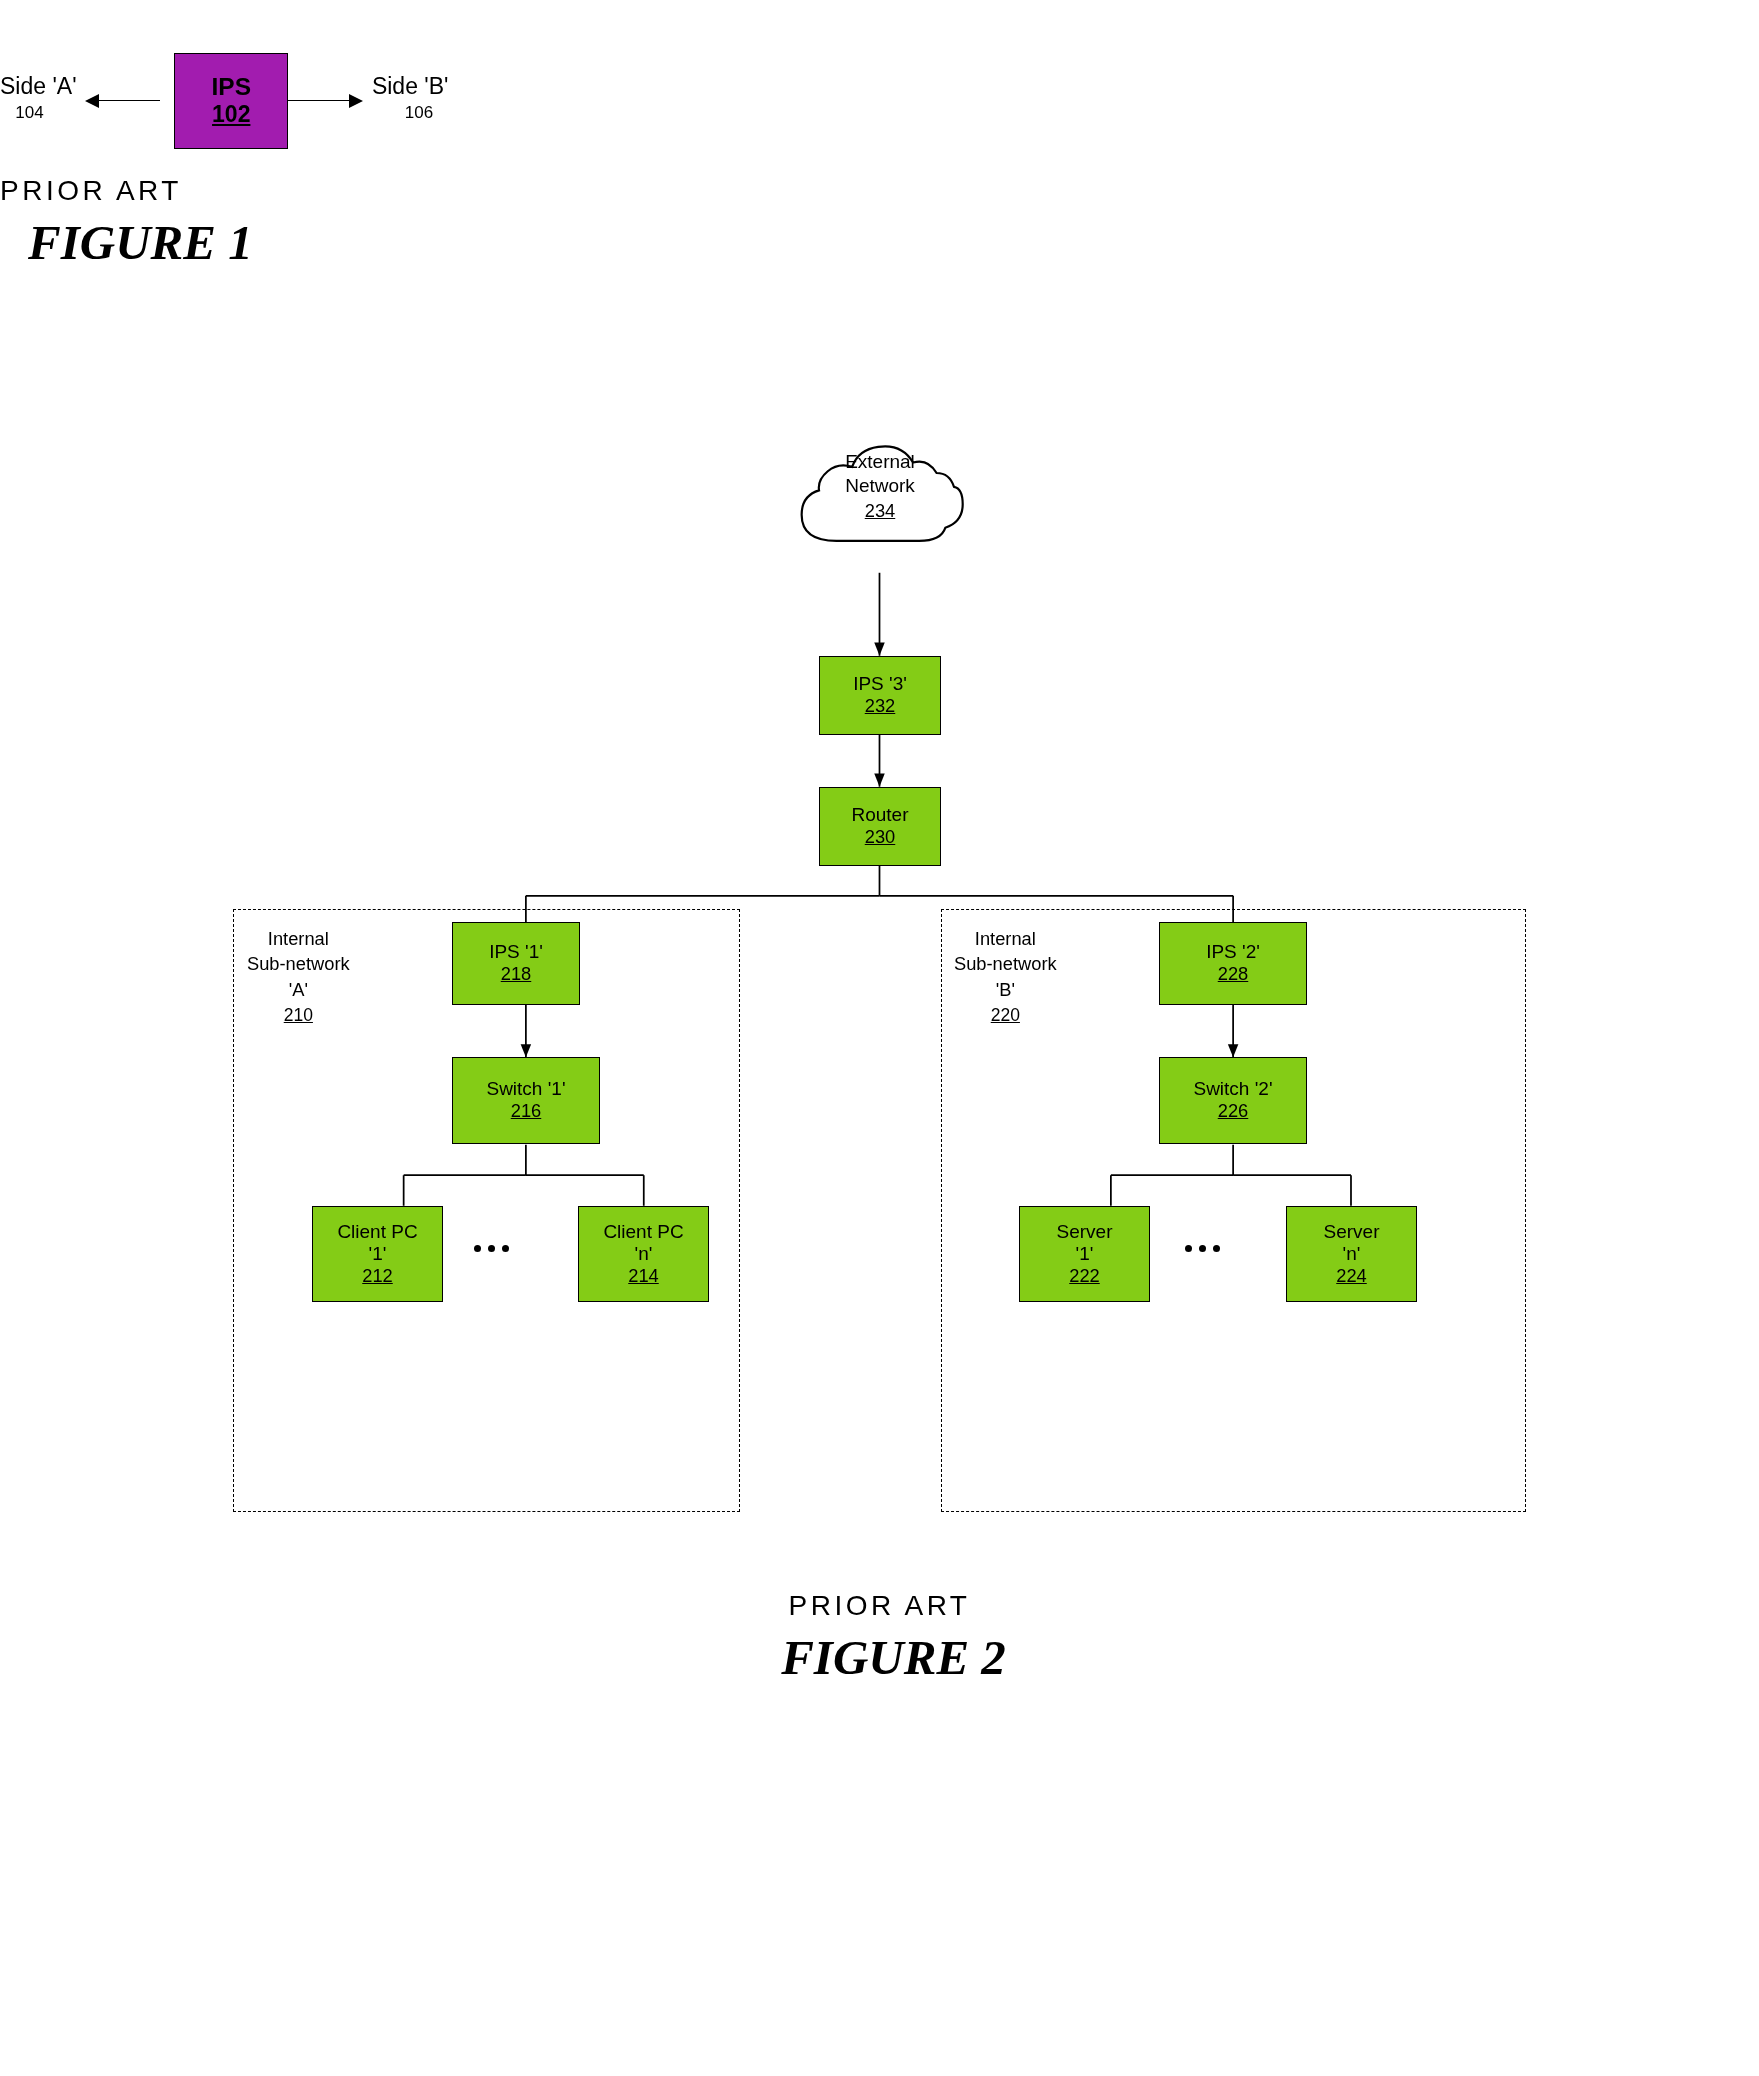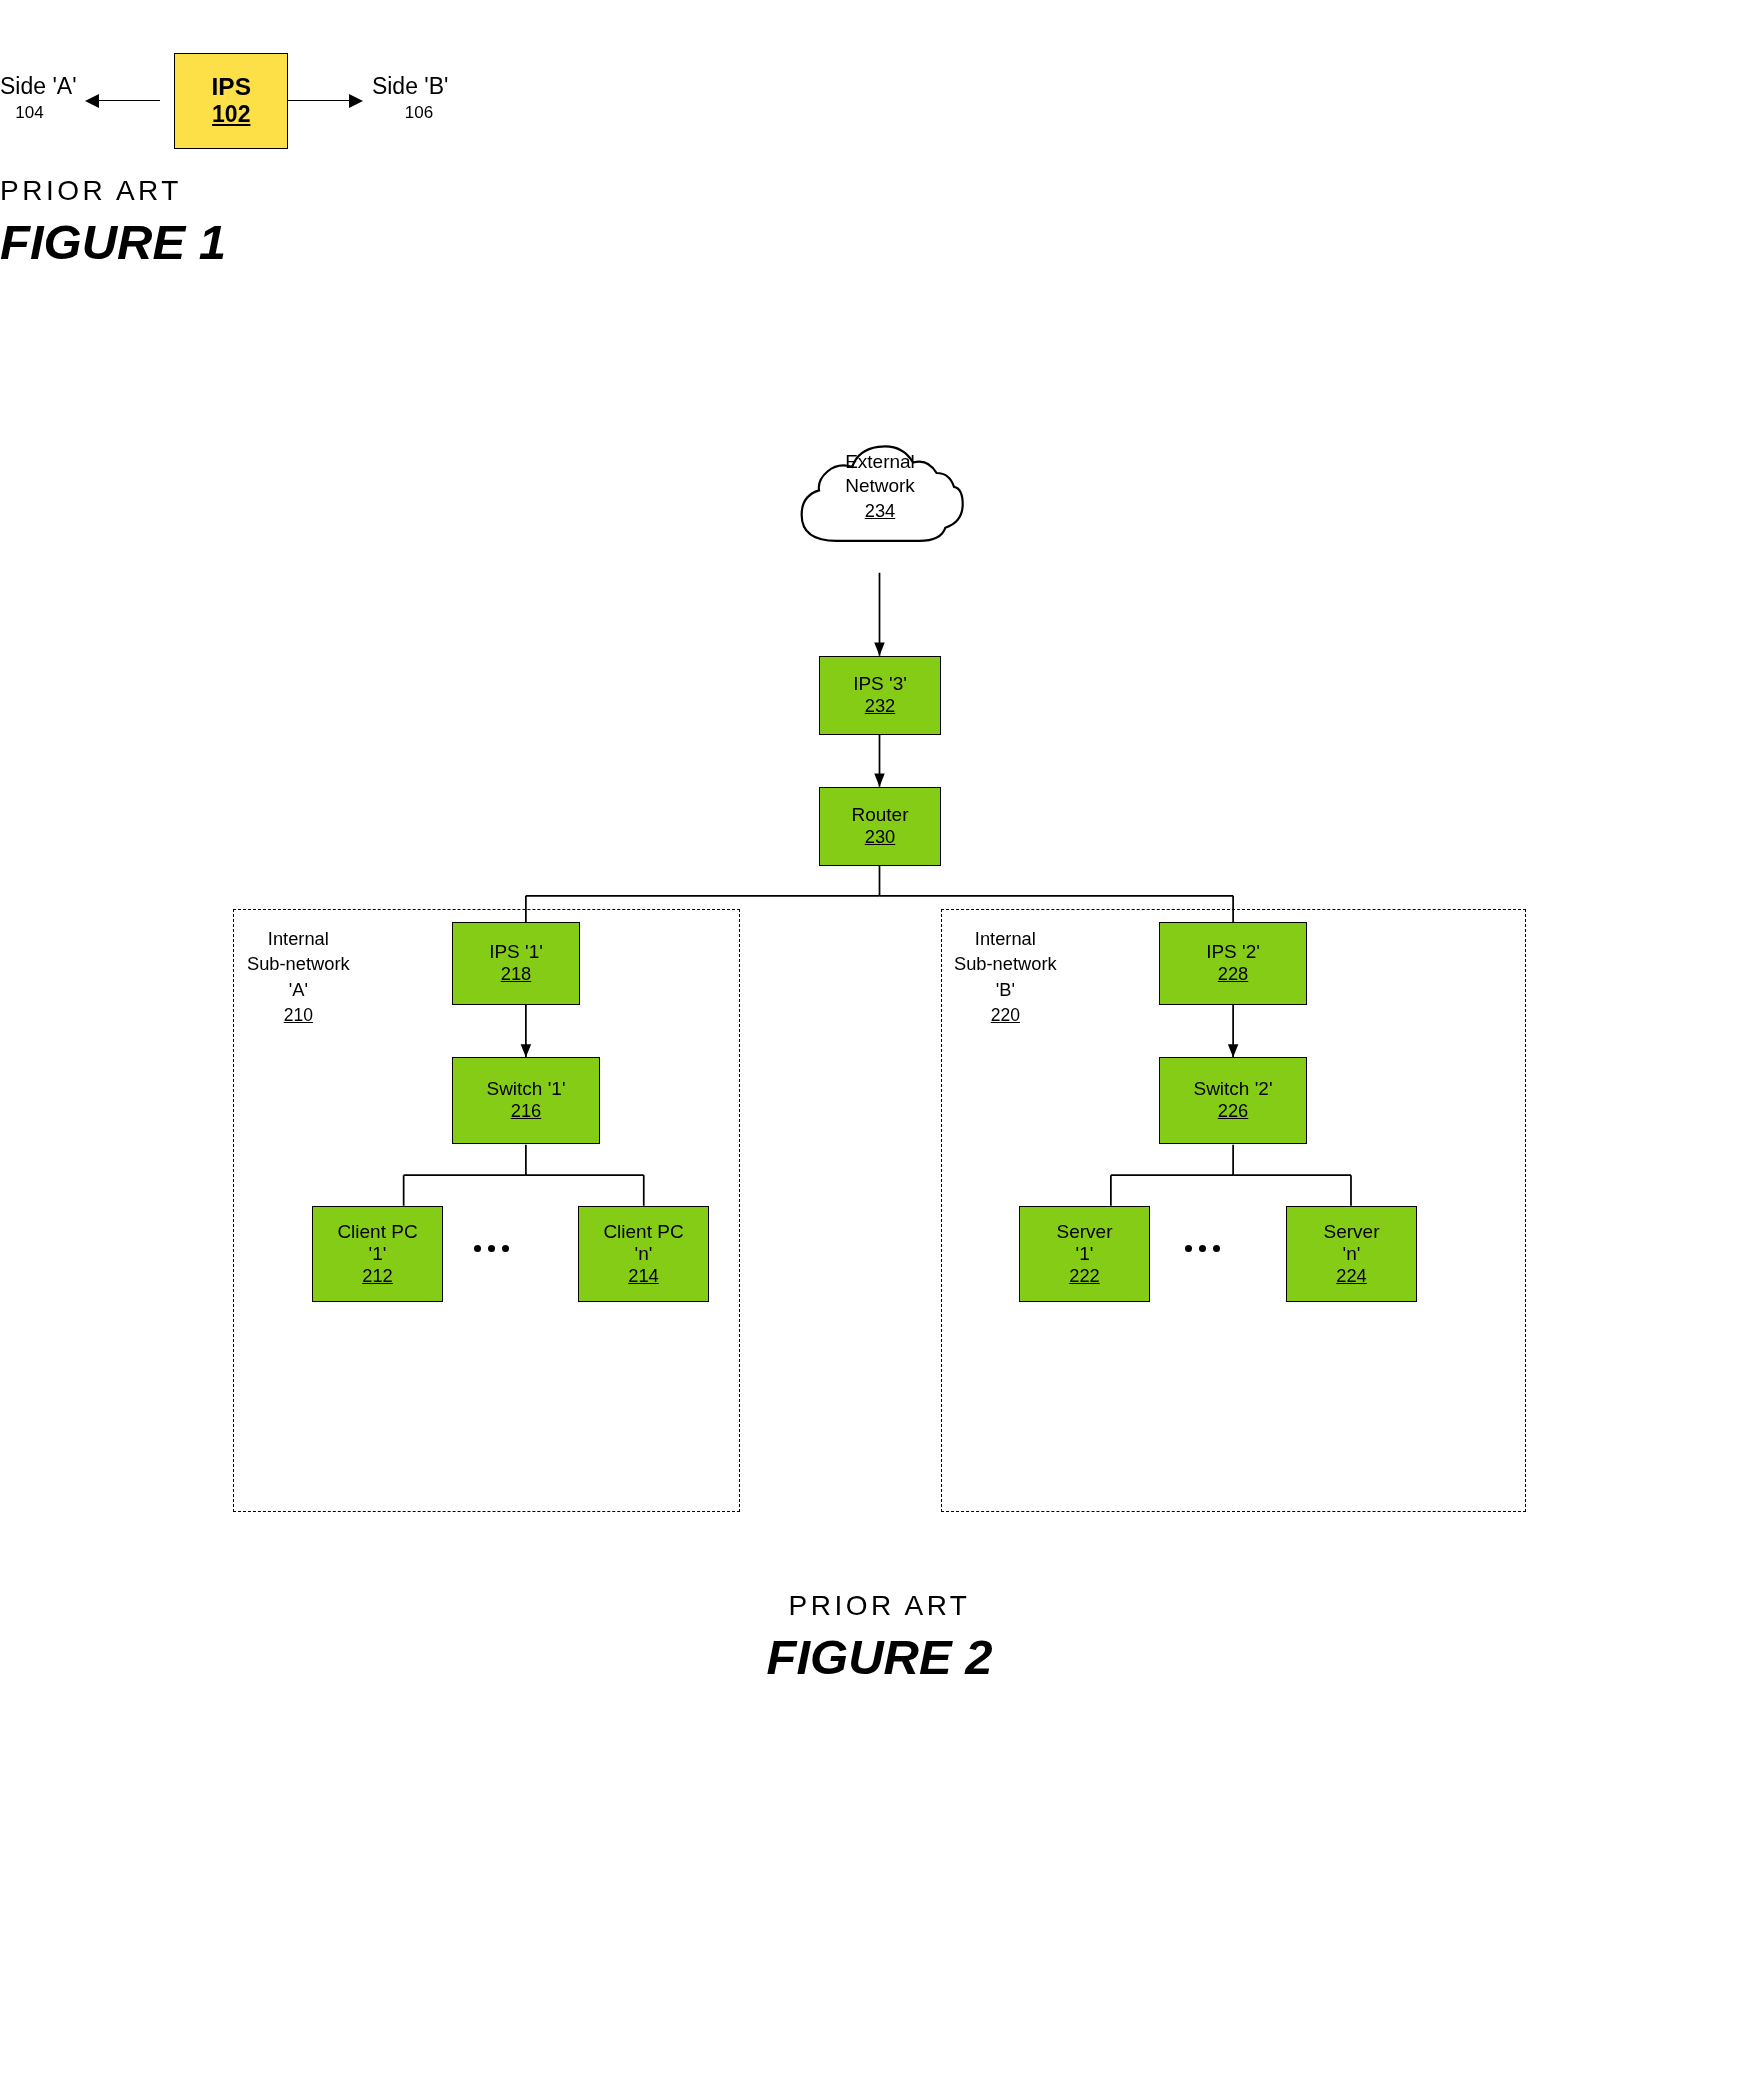--- a/index.html
+++ b/index.html
@@ -50,21 +50,21 @@
     .ips-box {
       border: 1.7px solid #000;
       width: 114px;
       height: 96px;
       display: flex;
       flex-direction: column;
       align-items: center;
       justify-content: center;
       font-size: 24.5px;
       font-weight: bold;
-      background: #fde047;
+      background: #a21caf;
     }
 
     .ips-box .box-label {
       font-size: 24.5px;
       font-weight: bold;
     }
 
     .ips-box .box-num {
       font-size: 23px;
       text-decoration: underline;
@@ -75,21 +75,22 @@
       letter-spacing: 3.5px;
       margin-top: 26px;
       font-family: Arial, sans-serif;
     }
 
     .figure-title {
       font-size: 49px;
       font-weight: bold;
       font-style: italic;
       margin-top: 7px;
-      font-family: Liberation Sans, sans-serif;
+      font-family: Liberation Serif, serif;
+      margin-left: 28px;
     }
 
     
     #figure2 {
       position: absolute;
       top: 402px;
       left: 0;
       right: 0;
       display: flex;
       flex-direction: column;

